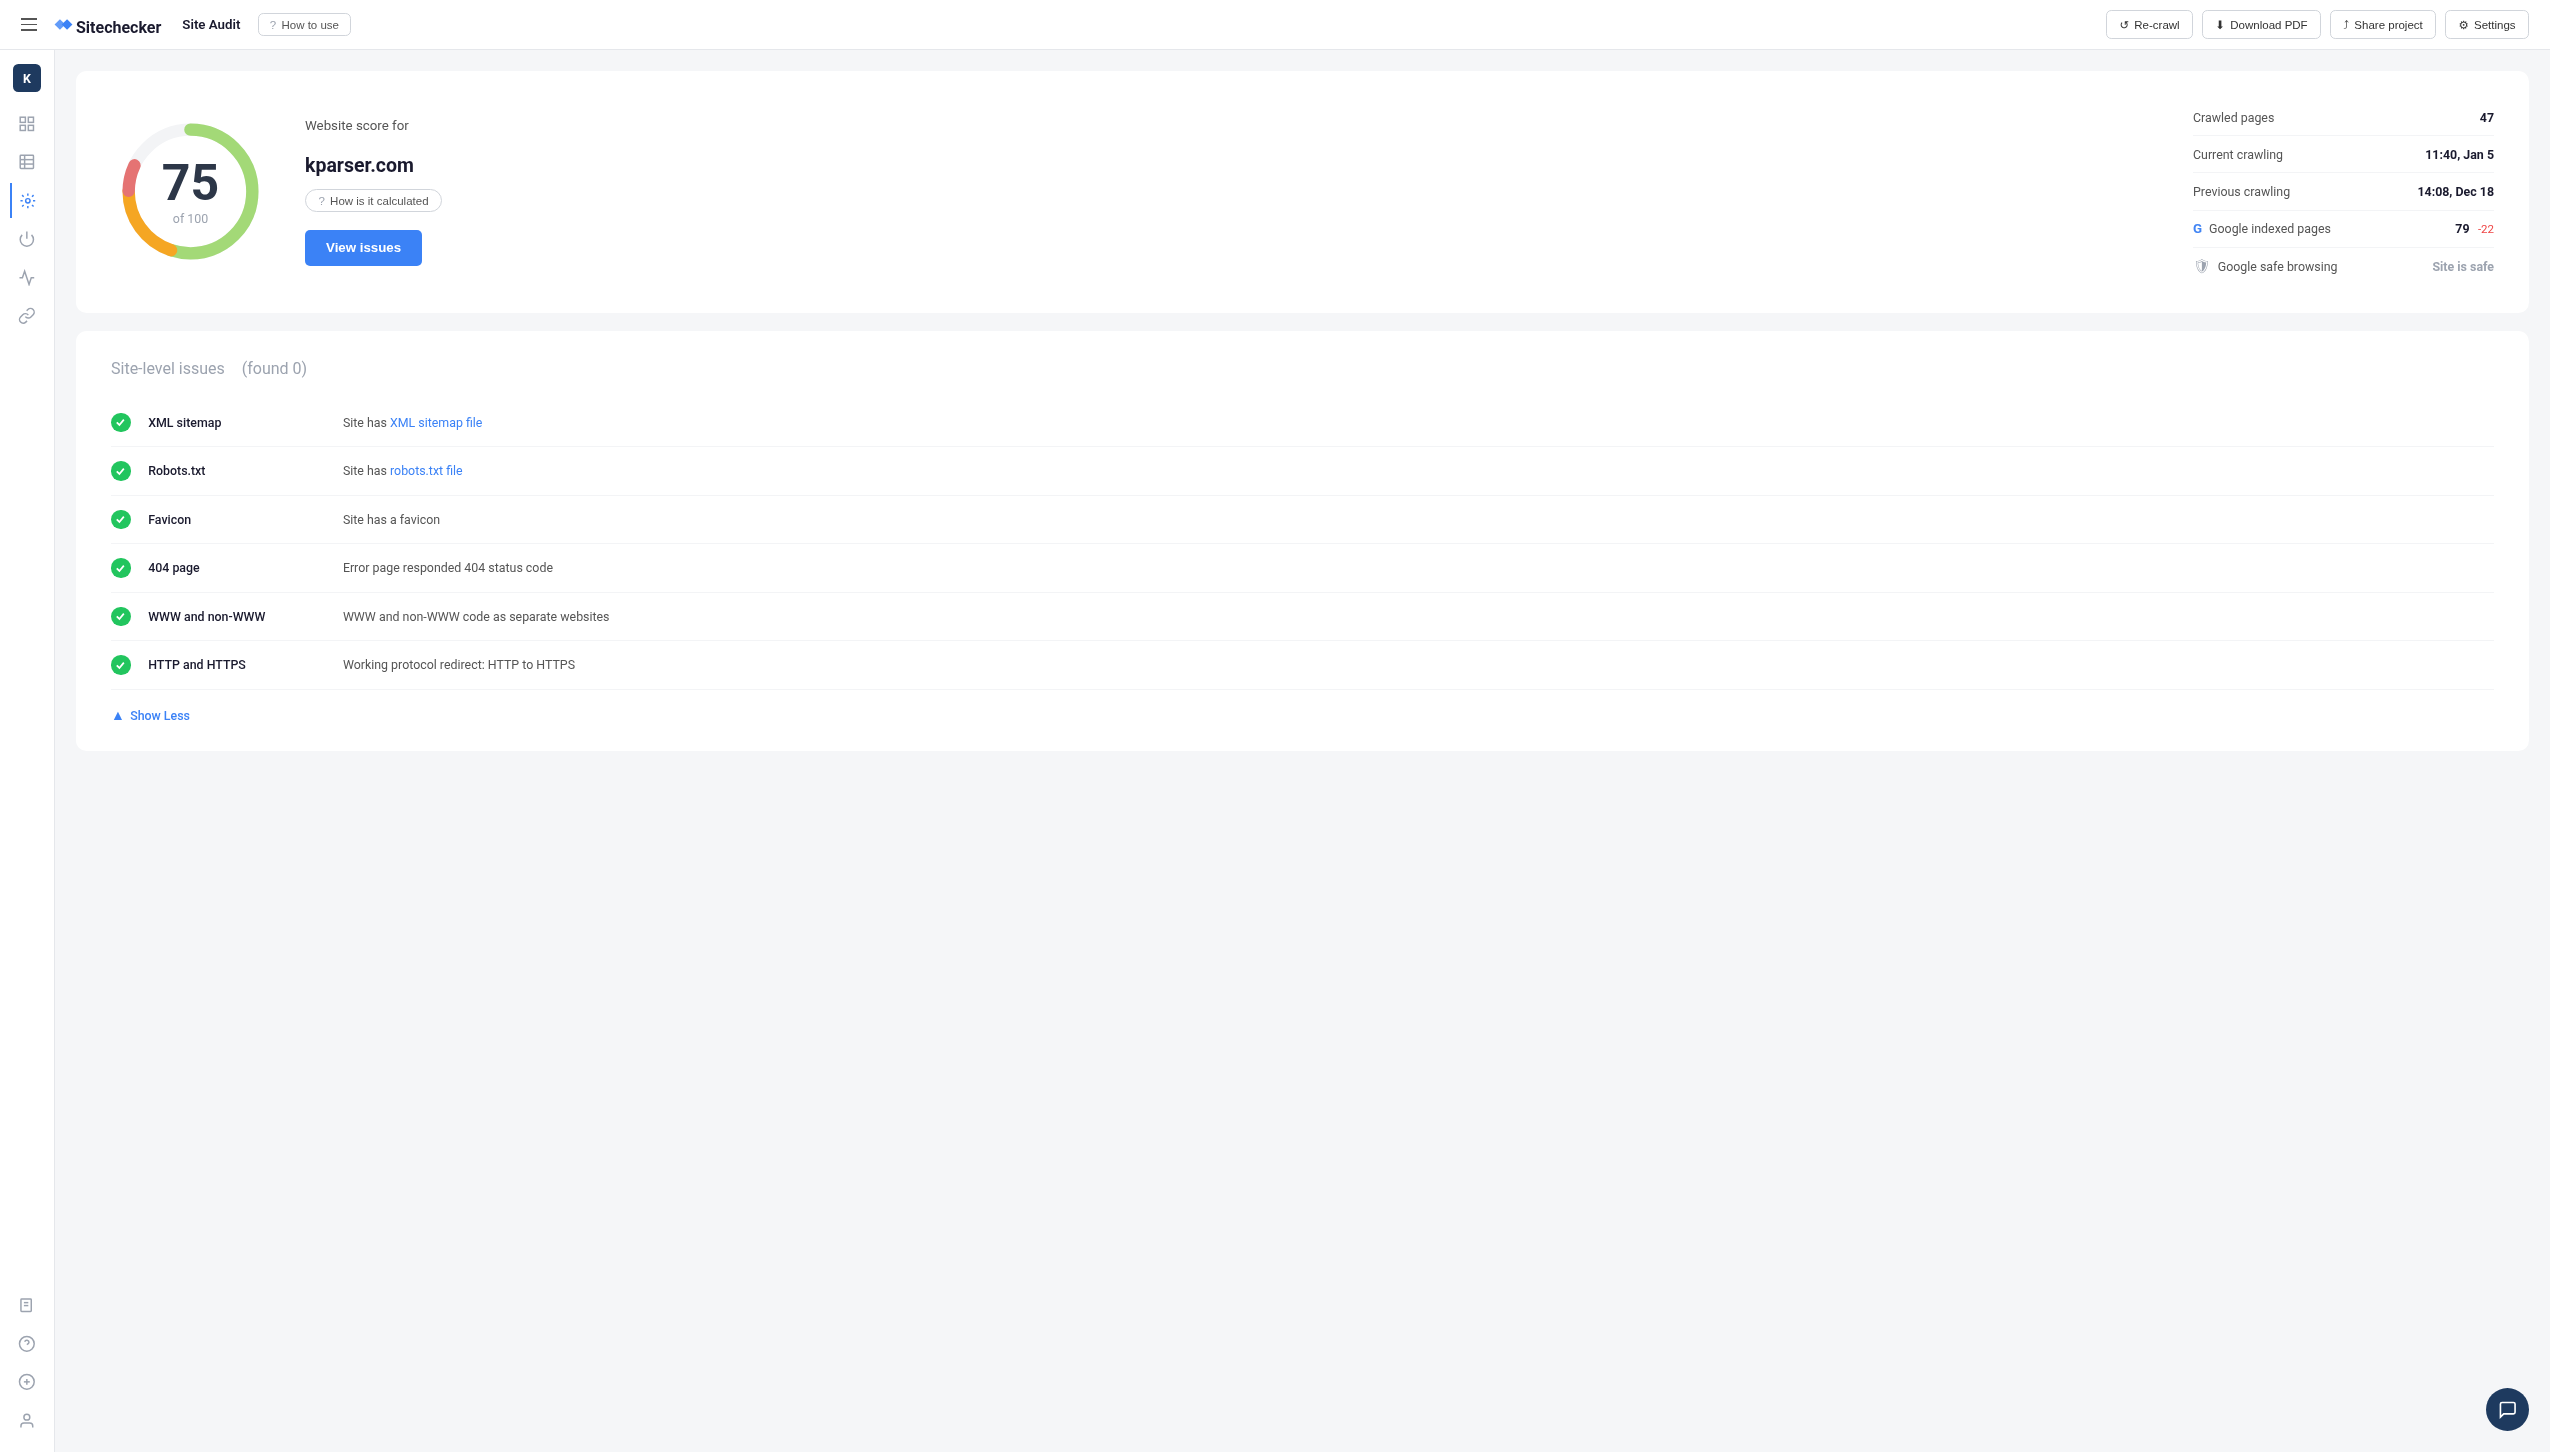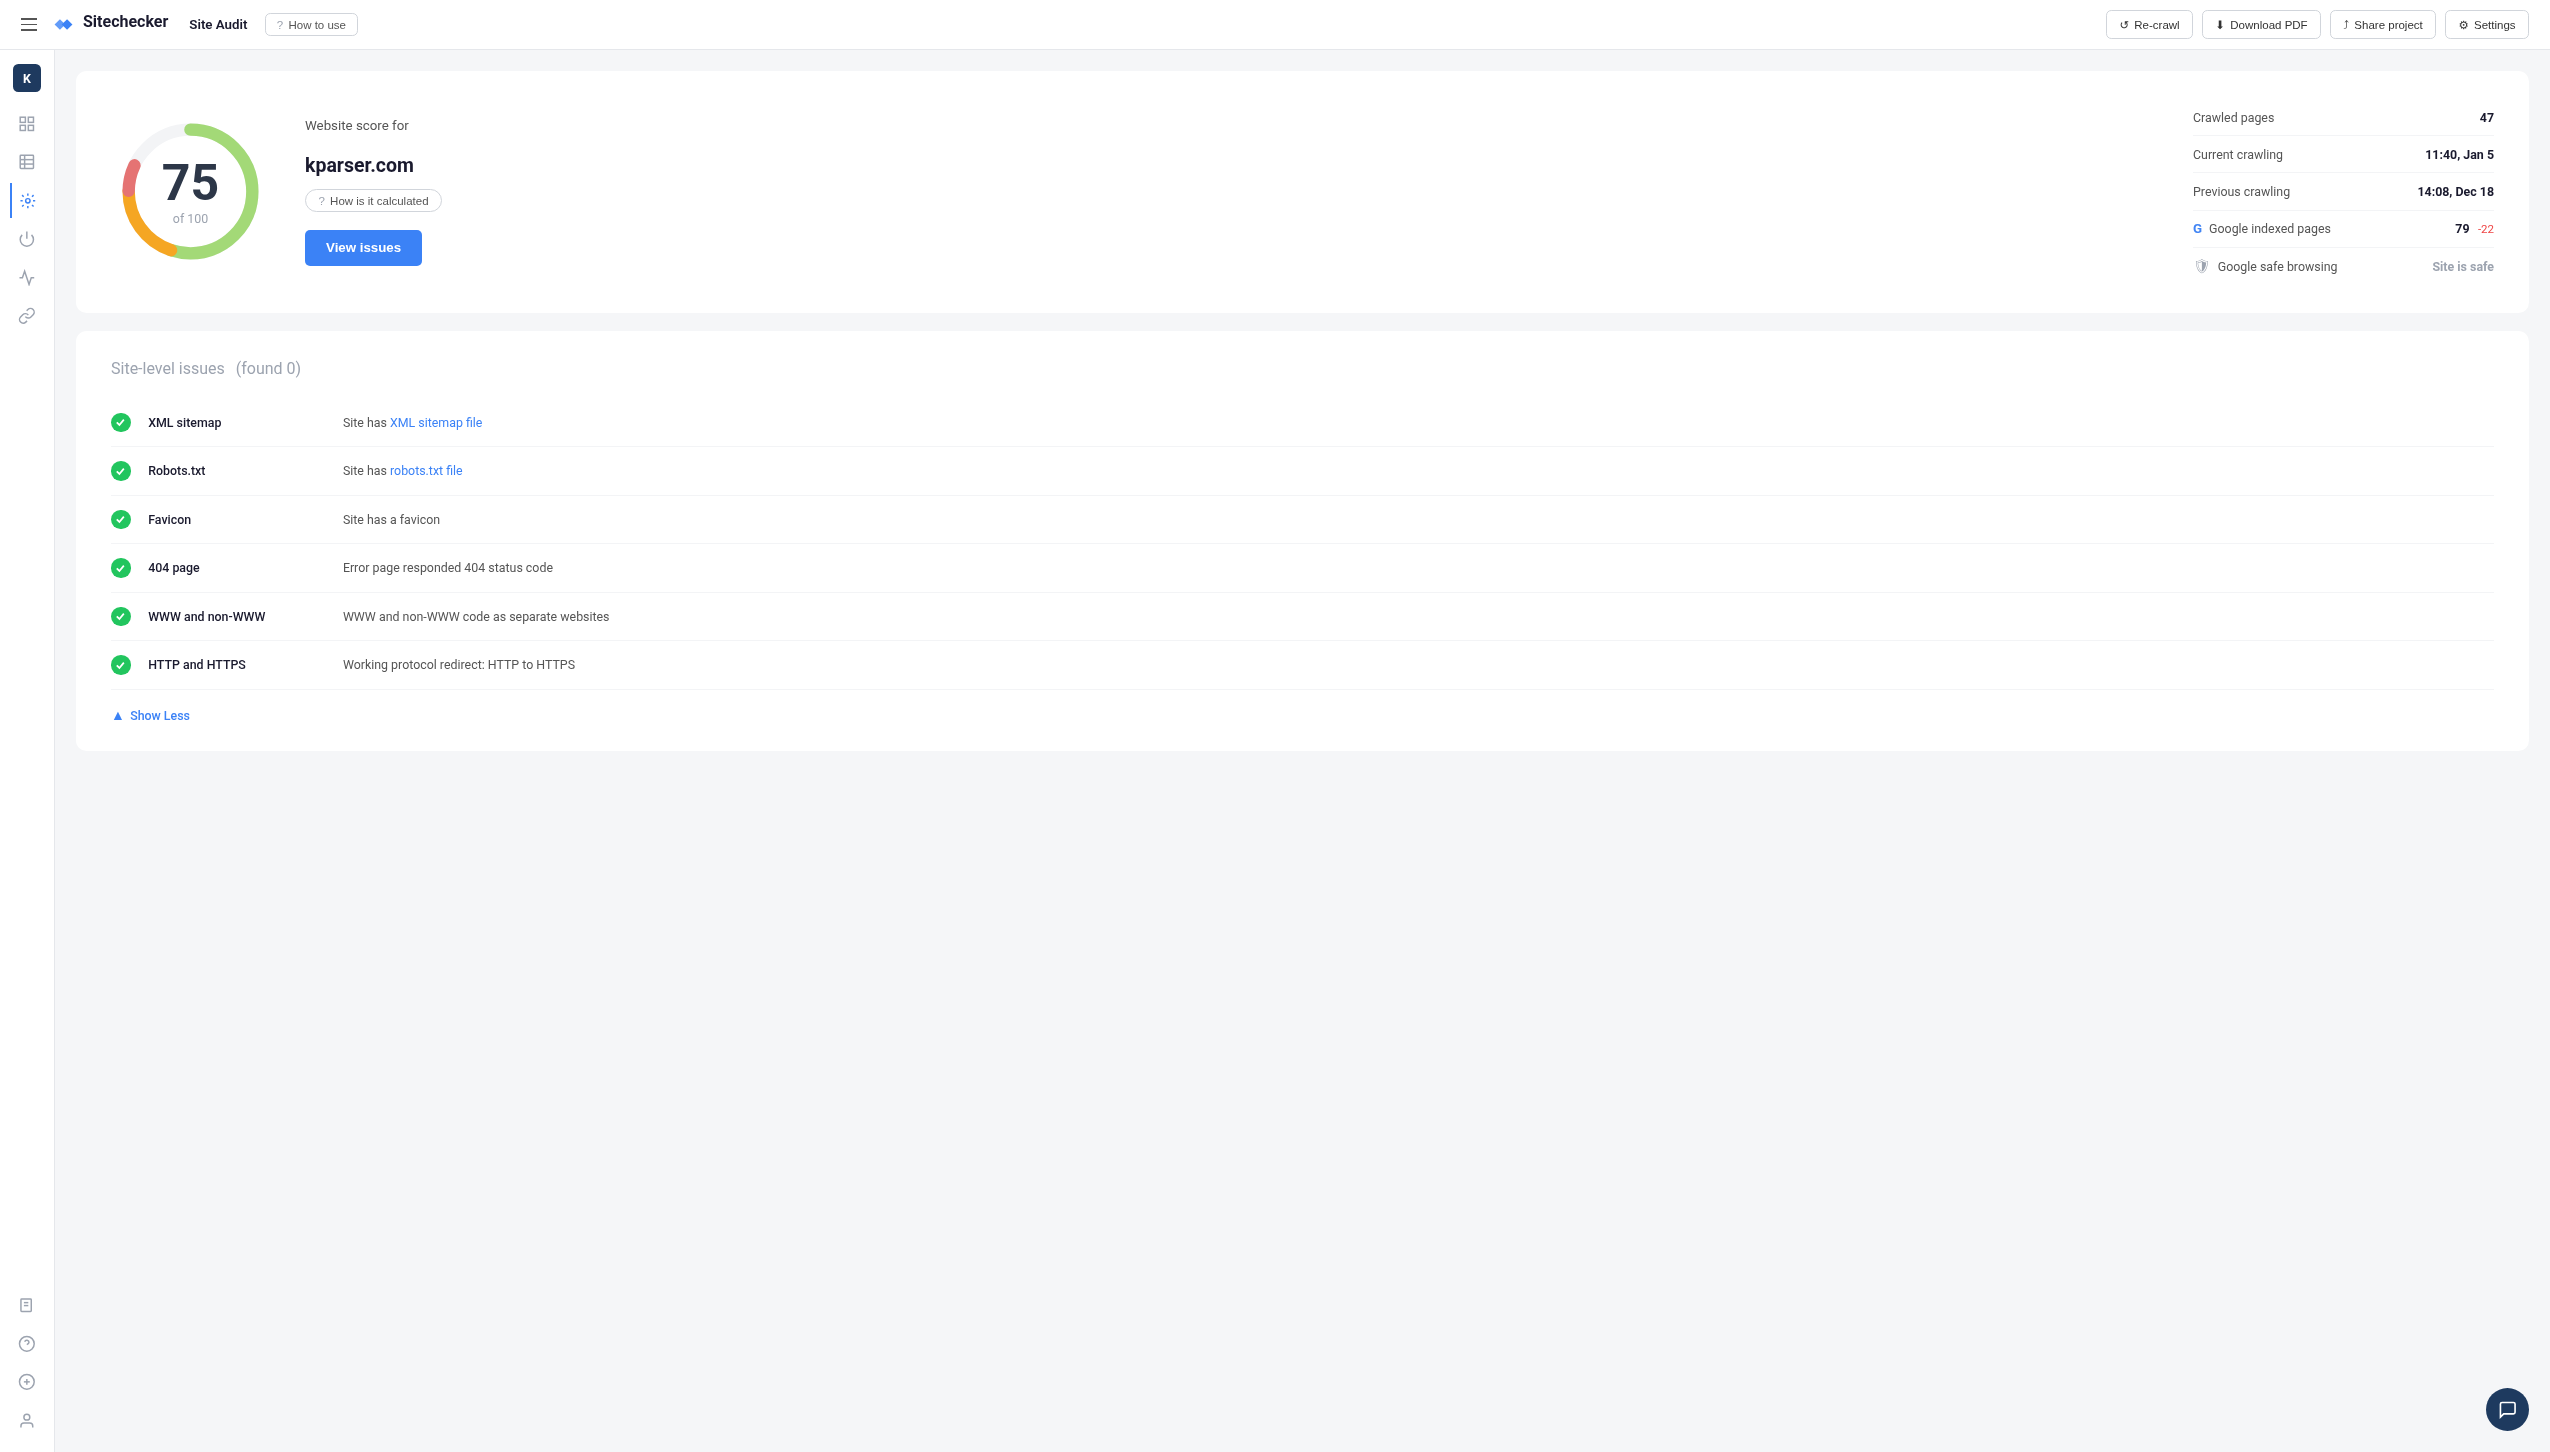--- a/index.html
+++ b/index.html
@@ -5,21 +5,21 @@
     * { box-sizing: border-box; margin: 0; padding: 0; }
     body { font-family: -apple-system, BlinkMacSystemFont, 'Segoe UI', Roboto, sans-serif; background: #f5f6f8; color: #333; font-size: 12.4px; }
 
     
     .topnav {
       display: flex; align-items: center; background: #fff; border-bottom: 0.9px solid #e5e7eb;
       padding: 0 21px; height: 50px; position: fixed; top: 0; left: 0; right: 0; z-index: 100;
     }
     .hamburger { margin-right: 14px; cursor: pointer; display: flex; flex-direction: column; gap: 3.5px; }
     .hamburger span { display: block; width: 16px; height: 1.8px; background: #555; }
-    .logo { display: flex; align-items: flex-start; gap: 7px; font-weight: 700; font-size: 16px; color: #1a1a2e; margin-right: 21px; }
+    .logo { display: flex; align-items: flex-end; font-weight: 700; font-size: 16px; color: #1a1a2e; margin-right: 21px; }
     .logo-icon { width: 25px; height: 25px; }
     .page-title { font-size: 13.3px; font-weight: 600; color: #1a1a2e; margin-right: 17.7px; }
     .how-to-use-btn {
       display: flex; align-items: center; gap: 5.3px; border: 0.9px solid #d1d5db; border-radius: 5.3px;
       padding: 4.4px 10.6px; font-size: 11.5px; color: #555; cursor: pointer; background: #fff;
     }
     .topnav-right { margin-left: auto; display: flex; gap: 8.9px; }
     .topnav-btn {
       display: flex; align-items: center; gap: 5.3px; border: 0.9px solid #d1d5db; border-radius: 5.3px;
       padding: 6.2px 12.4px; font-size: 11.5px; color: #333; cursor: pointer; background: #fff; font-weight: 500;
@@ -289,21 +289,21 @@
           <span class="stat-label">Google safe browsing</span>
         </div>
         <span class="stat-value" style="color:#9ca3af;">Site is safe</span>
       </div>
     </div>
   </div>
 
   <div class="issues-section">
     <div class="issues-header">
       <span>Site-level issues</span>
-      <span style="margin-left:7px;">(found 0)</span>
+      <span style="margin-left:13px;">(found 0)</span>
     </div>
 
     <div class="issue-row">
       <div class="check-icon">
         <svg viewBox="0 0 12 12" fill="none" stroke="#fff" stroke-width="2">
             <polyline points="2,6 5,9 10,3"></polyline>
           </svg>
       </div>
       <div class="issue-name">XML sitemap</div>
       <div class="issue-desc">

